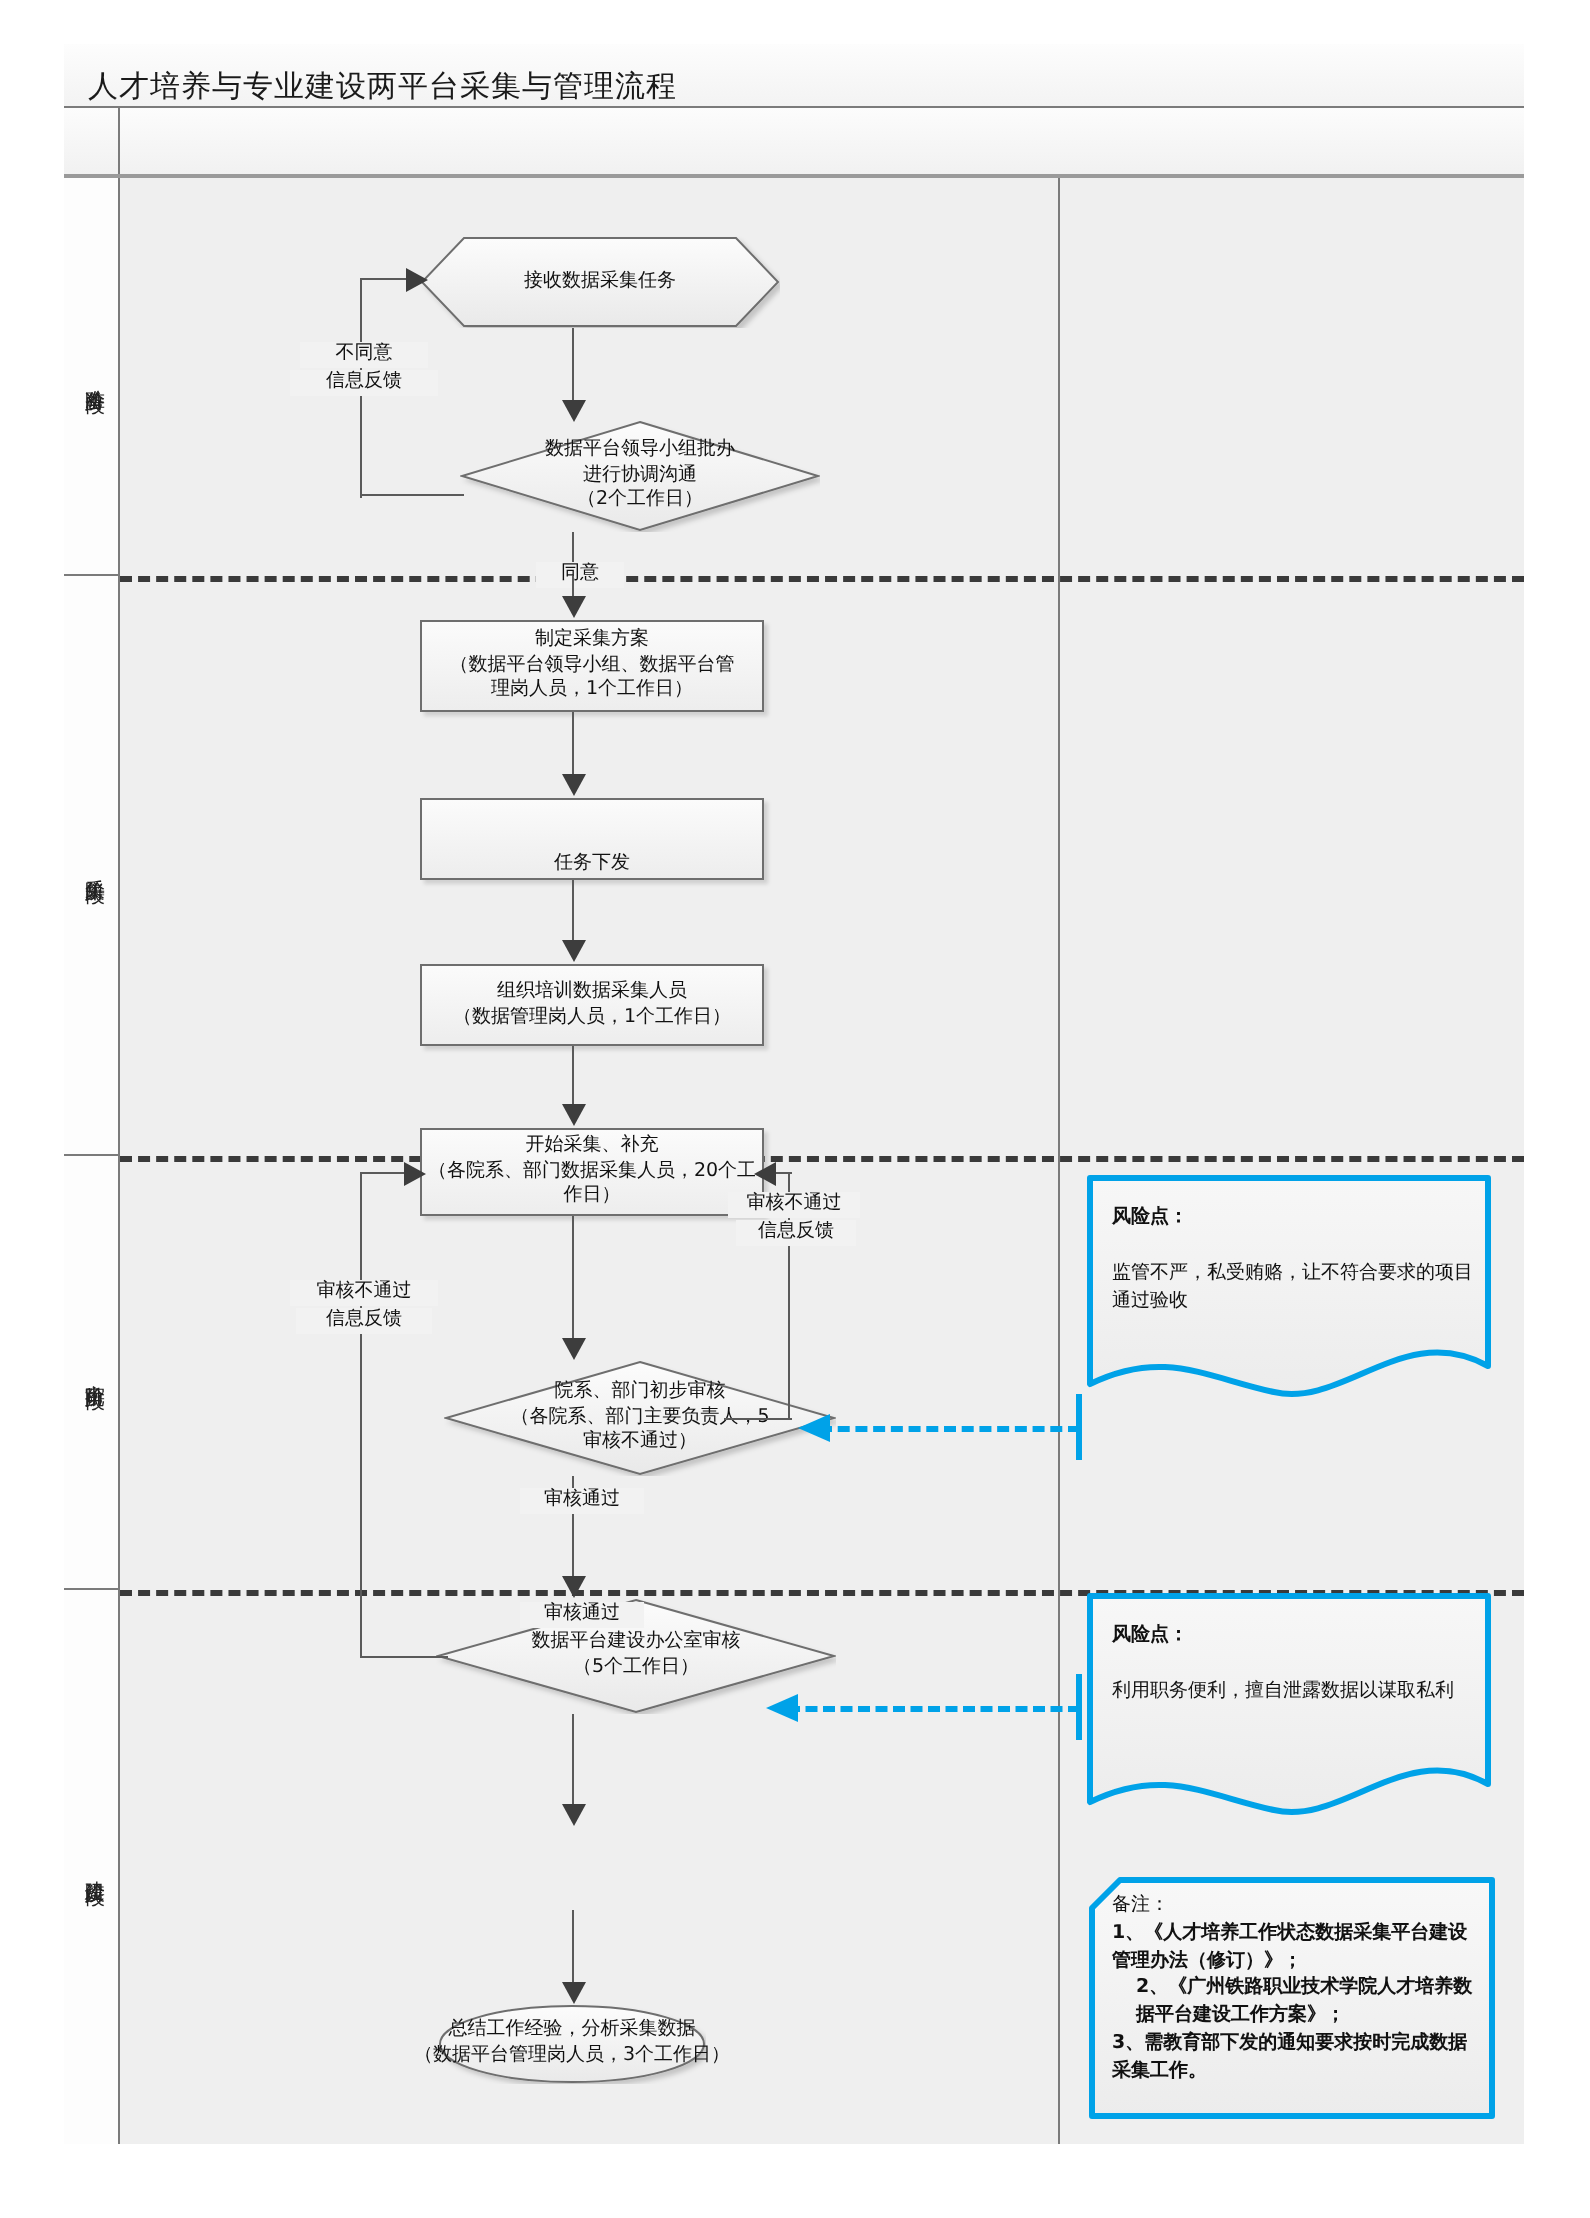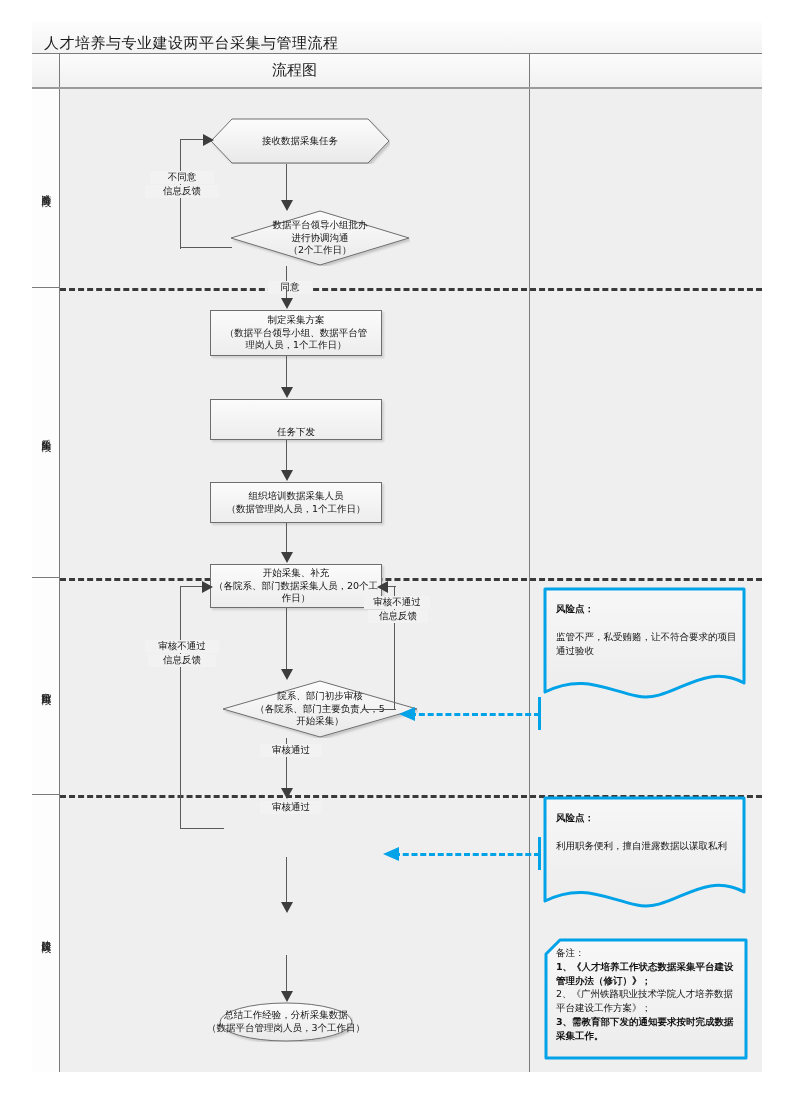--- a/index.html
+++ b/index.html
@@ -101,23 +101,20 @@
 <div id="page">
 
   <div class="frame"></div>
 
   <div class="title-bar">
     <span>人才培养与专业建设两平台采集与管理流程</span>
   </div>
 
   <div class="hdr-row">
     <div class="hdr-stub"></div>
-    <div class="hdr-flow">
-      <span>流程图</span>
-    </div>
   </div>
 
   <div class="body-area">
 
     <div class="stub-col">
       <div class="phase-cell" style="top:0;height:199px;">
         <span>准备阶段</span>
       </div>
       <div class="phase-cell" style="top:199px;height:290px;">
         <span>采集阶段</span>
@@ -228,40 +225,49 @@
       <polygon points="7,12 1,1 13,1" fill="#3d3d3d"></polygon>
     </svg>
 
     <div class="dia-wrap" style="left:190px;top:591px;width:196px;height:58px;">
       <svg width="196" height="58" viewBox="0 0 196 58">
         <polygon points="98,1 195,29 98,57 1,29" fill="url(#gShape)" stroke="#6e6e6e" stroke-width="1" filter="url(#sh)"></polygon>
       </svg>
       <div class="shape-label" style="flex-direction:column;">
         <div>院系、部门初步审核</div>
         <div>（各院系、部门主要负责人，5</div>
-        <div>开始采集）</div>
+        <div>审核不通过）</div>
       </div>
     </div>
 
     <div class="ln lnv" style="left:362px;top:497px;height:123px;"></div>
     <div class="ln lnh" style="left:352px;top:497px;width:12px;"></div>
     <div class="ln lnh" style="left:330px;top:620px;width:34px;"></div>
     <svg style="position:absolute;left:344px;top:491px;" width="13" height="14">
       <polygon points="1,7 12,1 12,13" fill="#3d3d3d"></polygon>
     </svg>
     <div class="chip" style="left:332px;top:507px;width:62px;">审核不通过</div>
     <div class="chip" style="left:336px;top:521px;width:56px;">信息反馈</div>
 
     <div class="ln lnv" style="left:254px;top:649px;height:52px;"></div>
     <div class="chip" style="left:228px;top:655px;width:58px;">审核通过</div>
     <svg style="position:absolute;left:248px;top:698px;" width="14" height="13">
       <polygon points="7,12 1,1 13,1" fill="#3d3d3d"></polygon>
     </svg>
 
     <div class="dia-wrap" style="left:182px;top:609px;width:0;height:0;"></div>
+    <div class="dia-wrap" style="left:186px;top:710px;width:200px;height:58px;">
+      <svg width="200" height="58" viewBox="0 0 200 58">
+        <polygon points="100,1 199,29 100,57 1,29" fill="url(#gShape)" stroke="#6e6e6e" stroke-width="1" filter="url(#sh)"></polygon>
+      </svg>
+      <div class="shape-label" style="flex-direction:column;">
+        <div>数据平台建设办公室审核</div>
+        <div>（5个工作日）</div>
+      </div>
+    </div>
 
     <div class="ln lnv" style="left:148px;top:497px;height:243px;"></div>
     <div class="ln lnh" style="left:148px;top:497px;width:24px;"></div>
     <div class="ln lnh" style="left:148px;top:739px;width:44px;"></div>
     <svg style="position:absolute;left:169px;top:491px;" width="13" height="14">
       <polygon points="12,7 1,1 1,13" fill="#3d3d3d"></polygon>
     </svg>
     <div class="chip" style="left:113px;top:551px;width:70px;">审核不通过</div>
     <div class="chip" style="left:116px;top:565px;width:64px;">信息反馈</div>
 
@@ -332,19 +338,19 @@
           <linearGradient id="gNote" x1="0" y1="0" x2="0" y2="1">
             <stop offset="0%" stop-color="#f8f8f8"></stop>
               <stop offset="100%" stop-color="#ececec"></stop>
           </linearGradient>
         </defs>
         <path d="M16,2 L202,2 L202,120 L2,120 L2,16 Z" fill="url(#gNote)" stroke="#00a2e8" stroke-width="3" stroke-linejoin="round"></path>
       </svg>
       <div class="note-text" style="left:12px;top:8px;width:184px;">
         <div>备注：</div>
         <div style="font-weight:bold;">1、《人才培养工作状态数据采集平台建设管理办法（修订）》；</div>
-        <div style="font-weight:normal;">2、《广州铁路职业技术学院人才培养数据平台建设工作方案》；</div>
+        <div style="font-weight:bold;margin-left:12px;">2、《广州铁路职业技术学院人才培养数据平台建设工作方案》；</div>
         <div style="font-weight:bold;">3、需教育部下发的通知要求按时完成数据采集工作。</div>
       </div>
     </div>
 
   </div>
 </div>
 
 </body></html>

